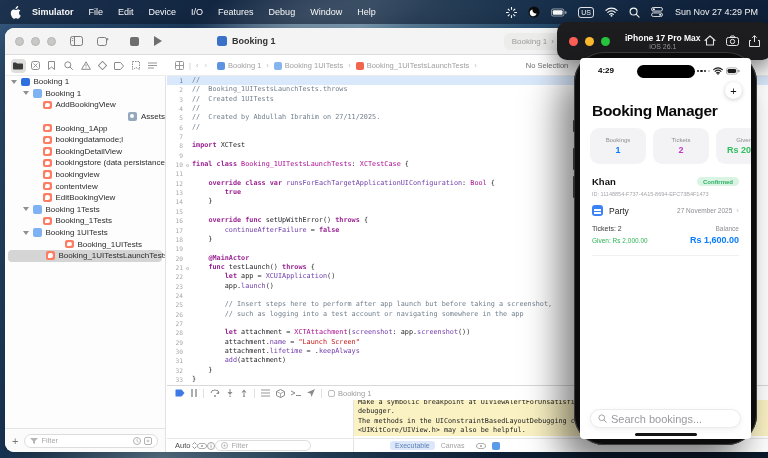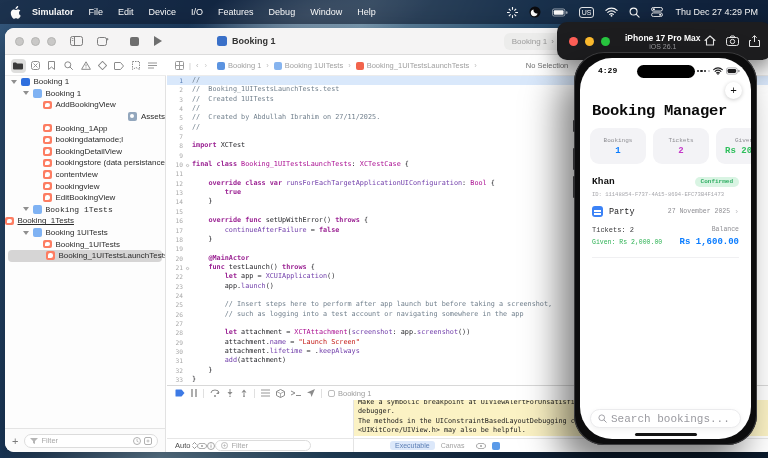--- a/index.html
+++ b/index.html
@@ -107,21 +107,21 @@
     z-index:4; box-shadow:0 8px 22px rgba(0,0,0,.5); display:flex; align-items:center; padding:0 12px; }
   .sim-tl{ width:9px; height:9px; border-radius:50%; margin-right:7px; }
   .sim-title{ margin-left:8px; text-align:center; color:#fff; }
   .sim-title .dev{ font-size:8.5px; font-weight:bold; }
   .sim-title .os{ font-size:7px; color:#9a9a9e; }
   .sim-actions{ margin-left:auto; display:flex; gap:10px; color:#e6e6e6; }
 
   .phone{ position:absolute; left:574px; top:52px; width:183px; height:393px; background:#0c0c0d; border-radius:30px;
     z-index:5; box-shadow:-14px 20px 36px rgba(0,0,0,.5), 0 0 0 1px #3a3a3c inset; padding:6px; }
   .side-btn{ position:absolute; left:-1.5px; width:2.5px; background:#2c2c2e; border-radius:2px; }
-  .screen{ position:relative; width:100%; height:100%; background:#fff; border-radius:32px; overflow:hidden;font-family:Liberation Mono, monospace; }
+  .screen{ position:relative; width:100%; height:100%; background:#fff; border-radius:4px; overflow:hidden; }
 
   .p-status{ position:absolute; top:6px; left:0; right:0; height:14px; }
   .p-time{ position:absolute; left:18px; top:2px; font-size:8px; font-weight:600; color:#000; }
   .island{ position:absolute; left:50%; transform:translateX(-50%); top:1px; width:58px; height:13px; background:#000; border-radius:7px; }
   .p-sticons{ position:absolute; right:11px; top:3px; display:flex; align-items:center; gap:3px; }
   .sig-dots{ display:flex; gap:1.5px; align-items:center; }
   .sig-dots i{ width:2.2px; height:2.2px; border-radius:50%; background:#1c1c1e; }
   .sig-dots i.dim{ background:#b9b9bd; }
 
   .plus-fab{ position:absolute; right:9px; top:24px; width:17px; height:17px; border-radius:50%; background:#fff;
@@ -205,21 +205,21 @@
         </svg>
     </span>
     <span class="micon">
       <svg width="12" height="10" viewBox="0 0 13 11">
           <rect x="0.5" y="0.5" width="12" height="4" rx="2" stroke="#fff" fill="none"></rect>
           <circle cx="3" cy="2.5" r="1.2" fill="#fff"></circle>
           <rect x="0.5" y="6.5" width="12" height="4" rx="2" stroke="#fff" fill="none"></rect>
           <circle cx="10" cy="8.5" r="1.2" fill="#fff"></circle>
         </svg>
     </span>
-    <span class="clock">Thu Dec 27  4:29 PM</span>
+    <span class="clock">Sun Nov 27  4:29 PM</span>
   </div>
 
   <div class="xcode">
     <div class="xc-toolbar">
       <span class="tl"></span>
       <span class="tl"></span>
       <span class="tl"></span>
       <span class="tb-ic">
         <svg width="13" height="10" viewBox="0 0 13 10">
             <rect x="0.5" y="0.5" width="12" height="9" rx="2" stroke="#7d7d7d" fill="none"></rect>
@@ -371,45 +371,45 @@
           <div class="frow" style="padding-left: 38px;">
             <span class="fi fi-swift"></span>
             <span>BookingDetailView</span>
           </div>
           <div class="frow" style="padding-left: 38px;">
             <span class="fi fi-swift"></span>
             <span>bookingstore (data persistance)</span>
           </div>
           <div class="frow" style="padding-left: 38px;">
             <span class="fi fi-swift"></span>
+            <span>bookingview</span>
+          </div>
+          <div class="frow" style="padding-left: 38px;">
+            <span class="fi fi-swift"></span>
             <span>contentview</span>
           </div>
           <div class="frow" style="padding-left: 38px;">
             <span class="fi fi-swift"></span>
-            <span>bookingview</span>
-          </div>
-          <div class="frow" style="padding-left: 38px;">
-            <span class="fi fi-swift"></span>
             <span>EditBookingView</span>
           </div>
-          <div class="frow" style="padding-left: 18px; font-family: Liberation Mono, monospace;">
+          <div class="frow" style="padding-left: 18px;">
             <span class="tri"></span>
             <span class="fi fi-folder"></span>
             <span>Booking 1Tests</span>
           </div>
-          <div class="frow" style=" text-decoration: underline;">
+          <div class="frow" style="padding-left: 38px;">
             <span class="fi fi-swift"></span>
             <span>Booking_1Tests</span>
           </div>
           <div class="frow" style="padding-left: 18px;">
             <span class="tri"></span>
             <span class="fi fi-folder"></span>
             <span>Booking 1UITests</span>
           </div>
-          <div class="frow" style="padding-left: 38px;">
+          <div class="frow" style="padding-left: 38px; margin-left: 22px;">
             <span class="fi fi-swift"></span>
             <span>Booking_1UITests</span>
           </div>
           <div class="frow sel" style="padding-left: 38px;">
             <span class="fi fi-swift"></span>
             <span>Booking_1UITestsLaunchTests</span>
           </div>
         </div>
     </div>
     <div class="side-filter">
@@ -435,21 +435,21 @@
     <div class="editor">
       <div id="code">
           <div class="cl hl">
             <span class="g">1</span>
             <span class="mk"></span>
             <span class="code"><span class="tok-cm">//</span></span>
           </div>
           <div class="cl">
             <span class="g">2</span>
             <span class="mk"></span>
-            <span class="code"><span class="tok-cm">//  Booking_1UITestsLaunchTests.test</span></span>
+            <span class="code"><span class="tok-cm">//  Booking_1UITestsLaunchTests.throws</span></span>
           </div>
           <div class="cl">
             <span class="g">3</span>
             <span class="mk"></span>
             <span class="code"><span class="tok-cm">//  Created 1UITests</span></span>
           </div>
           <div class="cl">
             <span class="g">4</span>
             <span class="mk"></span>
             <span class="code"><span class="tok-cm">//</span></span>

